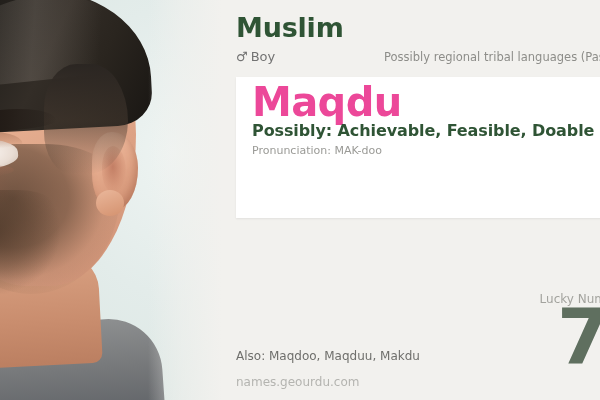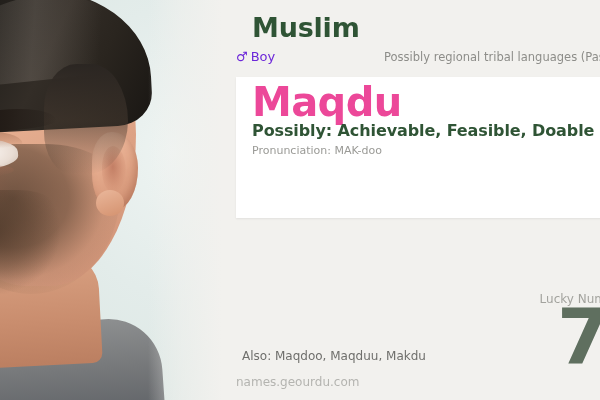--- a/index.html
+++ b/index.html
@@ -191,33 +191,32 @@
 
   #religion {
     position: absolute;
     left: 14px; top: 14px;
     font-size: 27px;
     font-weight: bold;
     color: #2f5435;
     letter-spacing: -.2px;
     line-height: 1;
     white-space: nowrap;
-    margin-left: 16px;
   }
 
   #meta-row {
     position: absolute;
     left: 14px; top: 49px;
     width: 372px;
     height: 18px;
   }
   #gender {
     position: absolute; left: 0; top: 0;
     font-size: 13px;
-    color: #6d28d9;
+    color: #737373;
     white-space: nowrap;
   }
   #gender .sym { font-size: 13px; margin-right: 3px; }
   #origin {
     position: absolute; left: 148px; top: 1px;
     font-size: 11.5px;
     color: #8d8d89;
     white-space: nowrap;
   }
 
@@ -275,21 +274,21 @@
     font-weight: bold;
     color: #5f6f5f;
     line-height: .92;
     letter-spacing: -2px;
     margin-top: -4px;
     white-space: nowrap;
   }
 
   #also {
     position: absolute;
-    left: 20px; top: 349px;
+    left: 14px; top: 349px;
     font-size: 12px;
     color: #6f6f6c;
     white-space: nowrap;
   }
   #site {
     position: absolute;
     left: 14px; top: 375px;
     font-size: 12px;
     color: #b4b4b0;
     white-space: nowrap;

